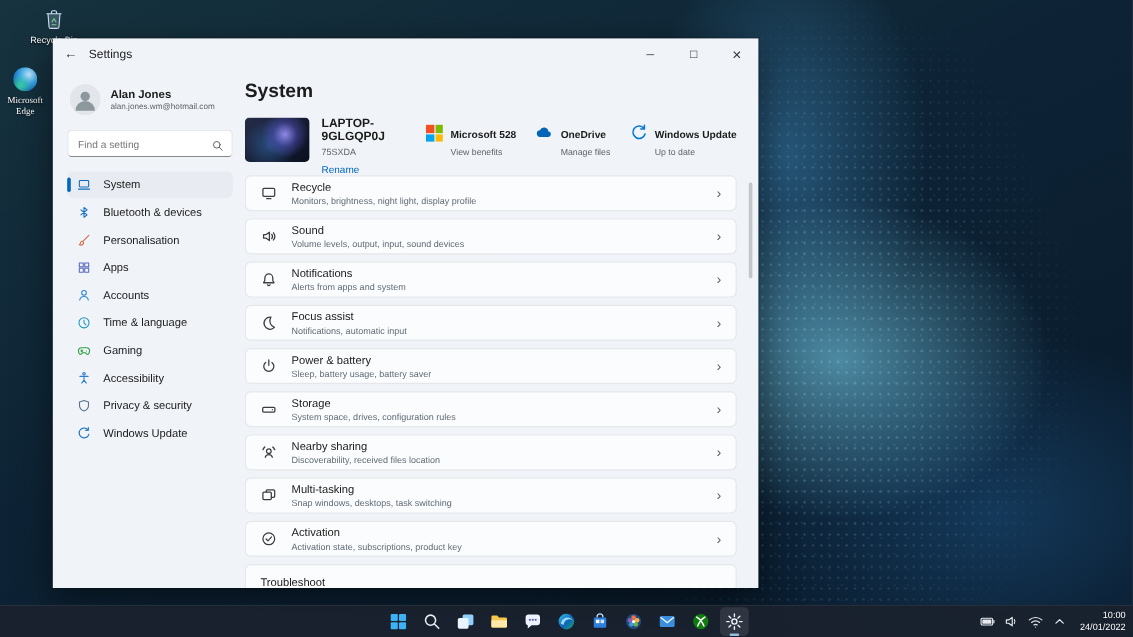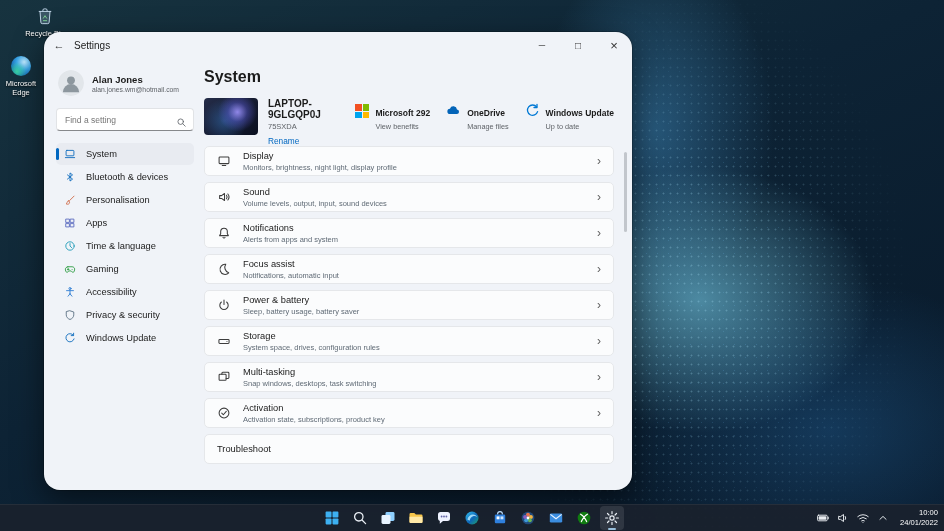--- a/index.html
+++ b/index.html
@@ -28,21 +28,21 @@
   .dicon { position:absolute; width:42px; text-align:center; color:#fff; font-size:7.5px;
     line-height:1.2; text-shadow:0 1px 2px rgba(0,0,0,.9); cursor:default; }
   .dicon svg, .dicon .edge-ball { width:20px; height:20px; display:inline-block; }
   .edge-ball { border-radius:50%;
     background:
       radial-gradient(circle at 30% 78%, rgba(60,220,160,.9), transparent 46%),
       radial-gradient(circle at 66% 30%, #bfeaff 0%, #3aa5e6 40%, #0c5aa6 78%); }
   .dicon .cap { display:block; margin-top:1px; }
   
   .win { position:absolute; left:44px; top:32px; width:588px; height:458px;
-    background:#f0f3f8; border-radius:16px; overflow:hidden;
+    background:#f0f3f8; border-radius:0; overflow:hidden;
     box-shadow:0 10px 30px rgba(0,0,0,.5), 0 0 0 1px rgba(0,0,0,.18); }
   .titlebar { height:26px; display:flex; align-items:center; }
   .backbtn { width:30px; height:26px; display:flex; align-items:center; justify-content:center;
     font-size:11px; color:#333; cursor:pointer; }
   .backbtn::before { content:"\2190"; }
   .wtitle { font-size:10px; color:#1b1b1b; }
   .wcontrols { margin-left:auto; display:flex; }
   .wbtn { width:36px; height:26px; display:flex; align-items:center; justify-content:center;
     font-size:9px; color:#333; cursor:pointer; }
   .wbtn.min::before { content:"\2500"; }
@@ -121,21 +121,21 @@
 <div class="wallpaper"></div>
 <div class="sparkles"></div>
 
 <div id="desktop-icons">
     <div class="dicon" style="left: 0px; top: 6px; margin-left: 24px;"><svg viewBox="0 0 24 24" fill="none" stroke="#cfe3f5" stroke-width="1.1">
         <path d="M4.5 6.5h15"></path>
         <path d="M9.5 6.5V5A1.5 1.5 0 0 1 11 3.5h2A1.5 1.5 0 0 1 14.5 5v1.5"></path>
         <path d="M6 6.5l1 13a1.8 1.8 0 0 0 1.8 1.7h6.4a1.8 1.8 0 0 0 1.8-1.7l1-13" fill="rgba(190,220,245,.22)"></path>
         <path d="M9.8 15l2.2-3.4 2.2 3.4M9.6 17.6h4.8" stroke="#7fd494"></path>
       </svg><span class="cap">Recycle Bin</span></div>
-    <div class="dicon" style="left: 0px; top: 56px;"><span class="edge-ball"></span><span class="cap">Microsoft Edge</span></div>
+    <div class="dicon" style="left: 0px; top: 56px; font-family: Liberation Serif, serif;"><span class="edge-ball"></span><span class="cap">Microsoft Edge</span></div>
   </div>
 
 <div class="win">
   <div class="titlebar">
     <div class="backbtn"></div>
     <div class="wtitle">Settings</div>
     <div class="wcontrols">
       <div class="wbtn min"></div>
       <div class="wbtn max"></div>
       <div class="wbtn close"></div>
@@ -186,20 +186,27 @@
           <div class="nav-item">
             <svg viewBox="0 0 16 16" fill="none" stroke="#5b6bc0" stroke-width="1.2" stroke-linecap="round" stroke-linejoin="round">
               <rect x="2.8" y="2.8" width="4.4" height="4.4"></rect>
               <rect x="8.8" y="2.8" width="4.4" height="4.4"></rect>
               <rect x="2.8" y="8.8" width="4.4" height="4.4"></rect>
               <rect x="8.8" y="8.8" width="4.4" height="4.4"></rect>
             </svg>
             <span class="nav-label">Apps</span>
           </div>
           <div class="nav-item">
+            <svg viewBox="0 0 16 16" fill="none" stroke="#2b88d8" stroke-width="1.2" stroke-linecap="round" stroke-linejoin="round">
+              <circle cx="8" cy="5.4" r="2.6"></circle>
+              <path d="M3.2 13.4a4.9 4.9 0 0 1 9.6 0"></path>
+            </svg>
+            <span class="nav-label">Accounts</span>
+          </div>
+          <div class="nav-item">
             <svg viewBox="0 0 16 16" fill="none" stroke="#1e9bb8" stroke-width="1.2" stroke-linecap="round" stroke-linejoin="round">
               <circle cx="8" cy="8" r="5.6"></circle>
               <path d="M8 4.8V8l2.2 2.2"></path>
             </svg>
             <span class="nav-label">Time &amp; language</span>
           </div>
           <div class="nav-item">
             <svg viewBox="0 0 16 16" fill="none" stroke="#2f9e44" stroke-width="1.2" stroke-linecap="round" stroke-linejoin="round">
               <path d="M5.2 5h5.6a3.4 3.4 0 0 1 3.3 4.3l-.5 1.8a1.7 1.7 0 0 1-2.9.7L9.5 10.6h-3L5.3 11.8a1.7 1.7 0 0 1-2.9-.7l-.5-1.8A3.4 3.4 0 0 1 5.2 5z"></path>
               <path d="M5.6 7.4v2.2M4.5 8.5h2.2M10.8 8.7h.01"></path>
@@ -238,21 +245,21 @@
           <div class="rename">Rename</div>
         </div>
         <div class="statuses" id="statuses">
             <div class="status">
               <span class="msq">
                 <i style="background:#f25022"></i>
                 <i style="background:#7fba00"></i>
                 <i style="background:#00a4ef"></i>
                 <i style="background:#ffb900"></i>
               </span>
-              <span><span class="st-title">Microsoft 292</span><div class="st-sub">View benefits</div></span>
+              <span><span class="st-title">Microsoft 528</span><div class="st-sub">View benefits</div></span>
             </div>
             <div class="status">
               <svg viewBox="0 0 16 16">
                 <path d="M4.5 11.8a2.9 2.9 0 0 1-.3-5.8A3.9 3.9 0 0 1 11.7 7a2.4 2.4 0 0 1-.4 4.8z" fill="#0364b8"></path>
               </svg>
               <span><span class="st-title">OneDrive</span><div class="st-sub">Manage files</div></span>
             </div>
             <div class="status">
               <svg viewBox="0 0 16 16" fill="none" stroke="#0078d4" stroke-width="1.4" stroke-linecap="round" stroke-linejoin="round">
                 <path d="M13.4 9.2a5.5 5.5 0 1 1-1-5"></path>
@@ -262,21 +269,21 @@
             </div>
           </div>
       </div>
       <div class="rows" id="rows">
           <div class="row">
             <svg viewBox="0 0 16 16" fill="none" stroke="currentColor" stroke-width="1.2" stroke-linecap="round" stroke-linejoin="round">
               <rect x="2.4" y="3.4" width="11.2" height="7.6" rx="1"></rect>
               <path d="M6 13.2h4"></path>
             </svg>
             <span>
-              <div class="row-title">Display</div>
+              <div class="row-title">Recycle</div>
               <div class="row-sub">Monitors, brightness, night light, display profile</div>
             </span>
             <span class="chev"></span>
           </div>
           <div class="row">
             <svg viewBox="0 0 16 16" fill="none" stroke="currentColor" stroke-width="1.2" stroke-linecap="round" stroke-linejoin="round">
               <path d="M3 6.4v3.2h2.2L8.6 12V4L5.2 6.4z"></path>
               <path d="M10.8 6a3.2 3.2 0 0 1 0 4M12.4 4.6a5.4 5.4 0 0 1 0 6.8"></path>
             </svg>
             <span>
@@ -318,20 +325,32 @@
             <span class="chev"></span>
           </div>
           <div class="row">
             <svg viewBox="0 0 16 16" fill="none" stroke="currentColor" stroke-width="1.2" stroke-linecap="round" stroke-linejoin="round">
               <rect x="2.2" y="6.2" width="11.6" height="4.6" rx="1"></rect>
               <path d="M11.4 8.5h.01"></path>
             </svg>
             <span>
               <div class="row-title">Storage</div>
               <div class="row-sub">System space, drives, configuration rules</div>
+            </span>
+            <span class="chev"></span>
+          </div>
+          <div class="row">
+            <svg viewBox="0 0 16 16" fill="none" stroke="currentColor" stroke-width="1.2" stroke-linecap="round" stroke-linejoin="round">
+              <circle cx="8" cy="6.8" r="2.2"></circle>
+              <path d="M4.6 12.6a3.6 3.6 0 0 1 6.8 0"></path>
+              <path d="M2.4 5.4a6.4 6.4 0 0 1 1.8-2.6M13.6 5.4a6.4 6.4 0 0 0-1.8-2.6"></path>
+            </svg>
+            <span>
+              <div class="row-title">Nearby sharing</div>
+              <div class="row-sub">Discoverability, received files location</div>
             </span>
             <span class="chev"></span>
           </div>
           <div class="row">
             <svg viewBox="0 0 16 16" fill="none" stroke="currentColor" stroke-width="1.2" stroke-linecap="round" stroke-linejoin="round">
               <rect x="2.4" y="4.8" width="8" height="7" rx="1"></rect>
               <path d="M5.6 4.8V3.6a1 1 0 0 1 1-1h6a1 1 0 0 1 1 1v5a1 1 0 0 1-1 1h-2.2"></path>
             </svg>
             <span>
               <div class="row-title">Multi-tasking</div>

